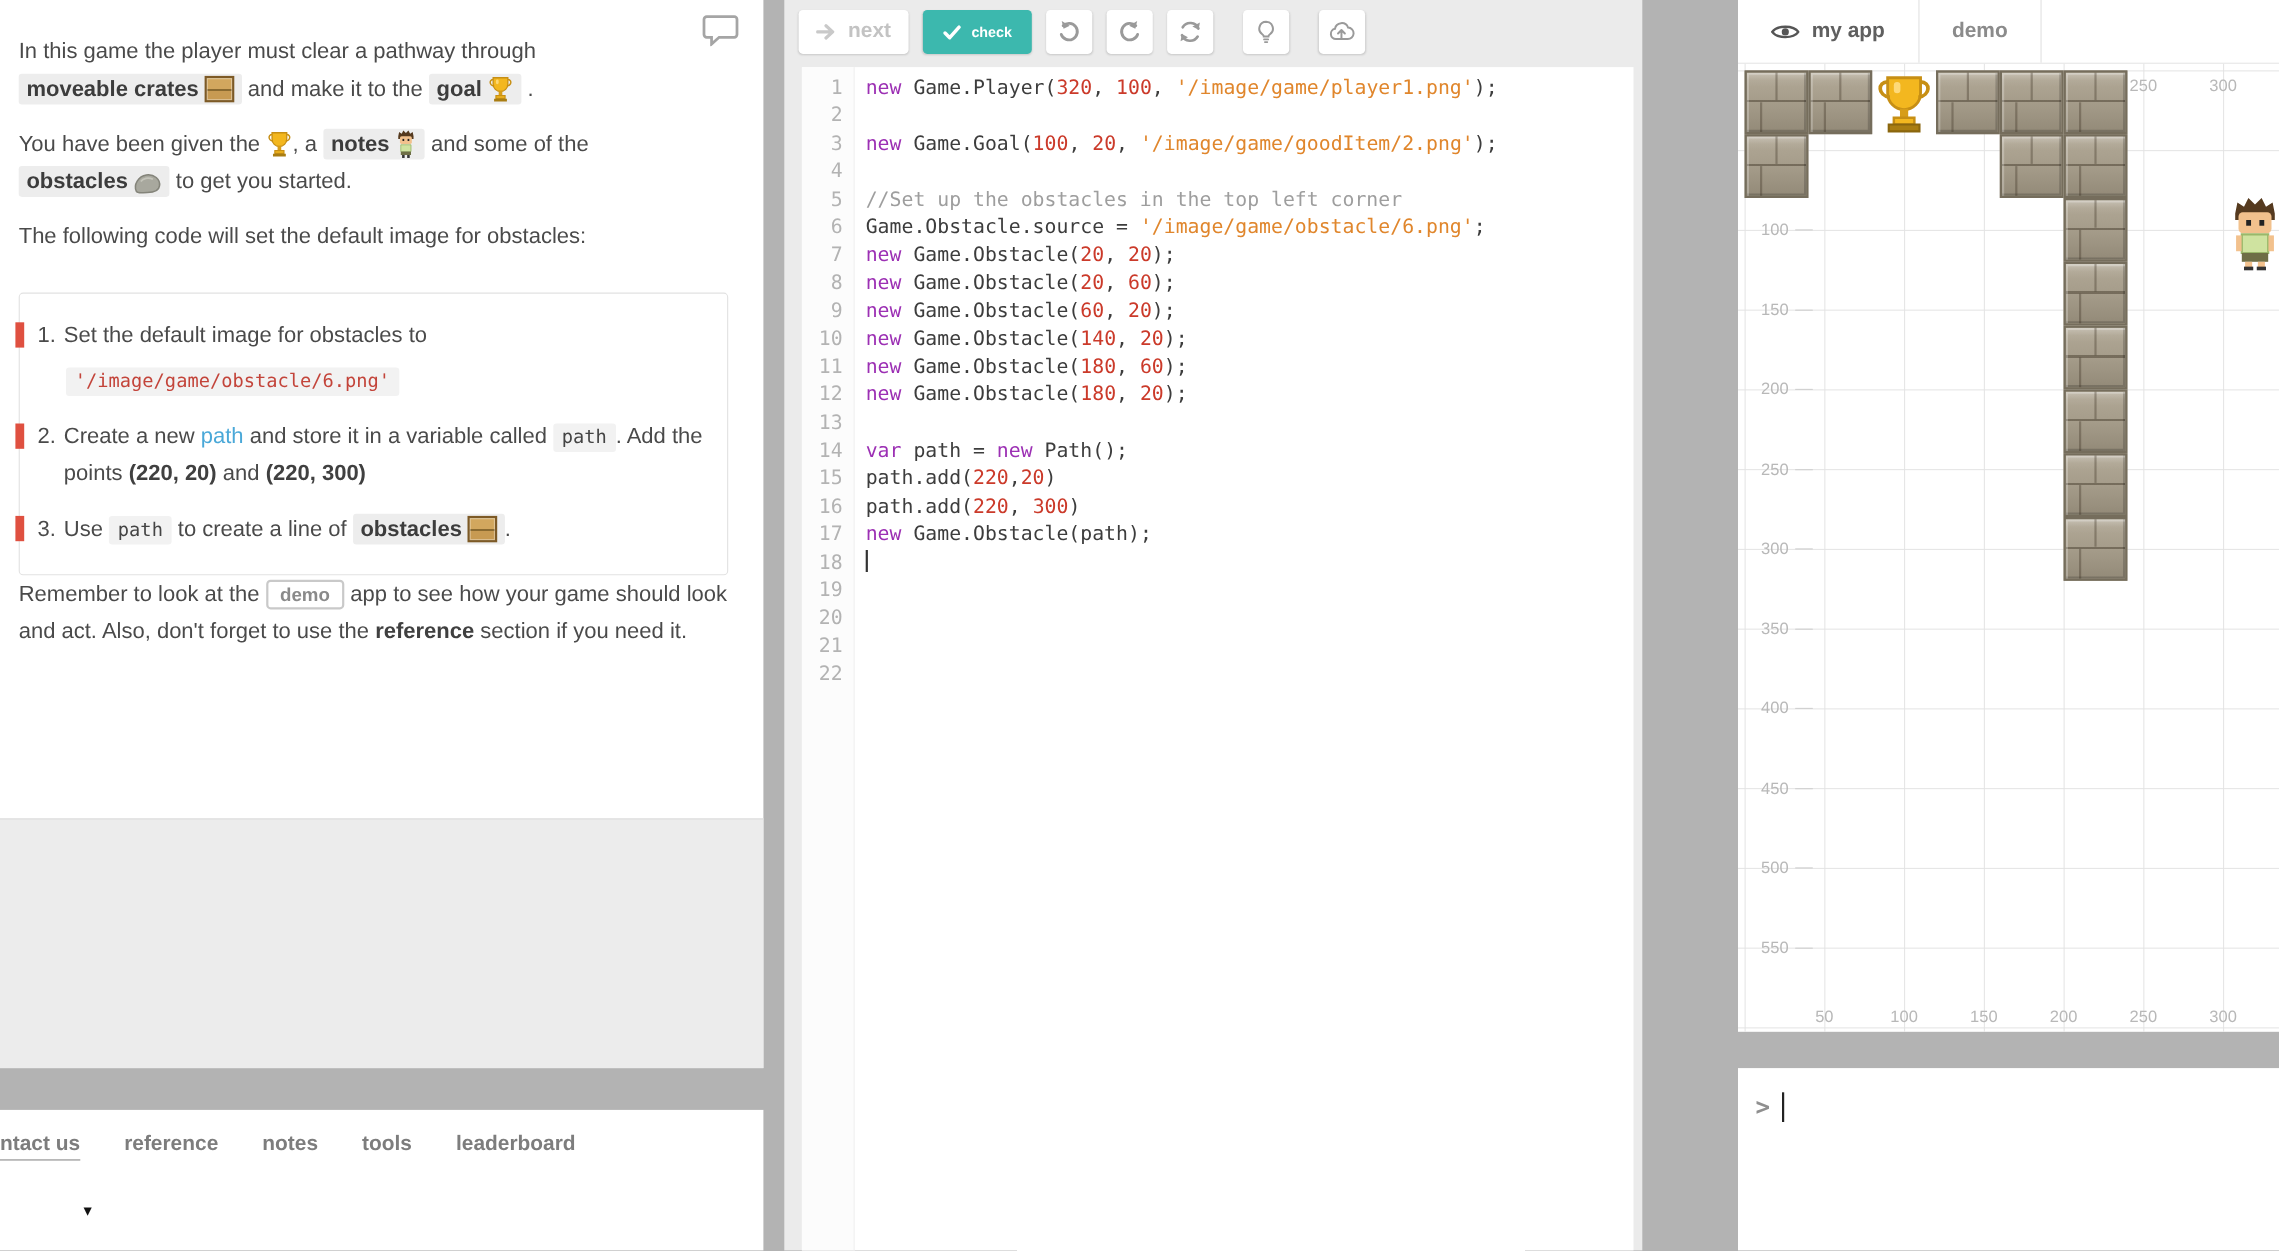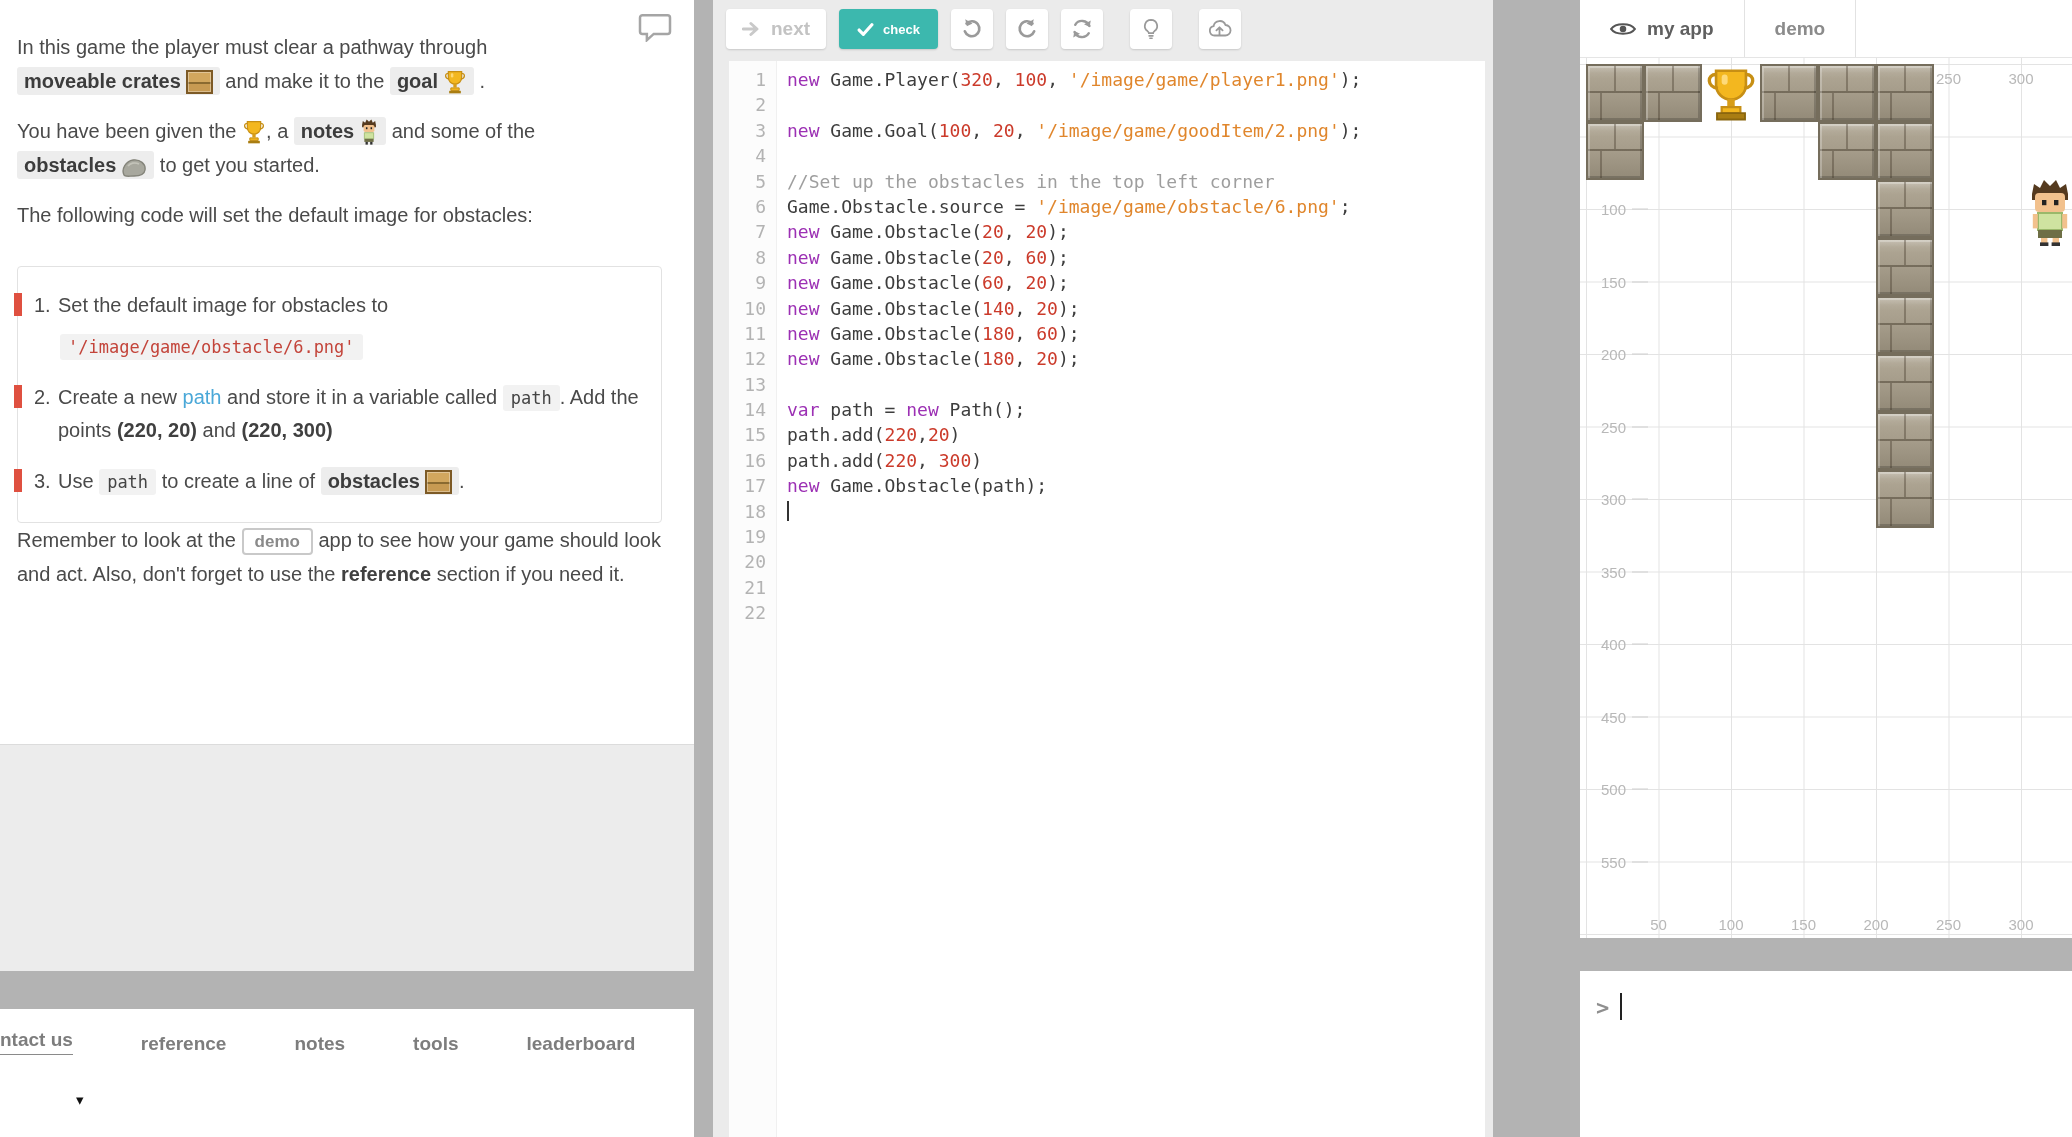--- a/index.html
+++ b/index.html
@@ -27,21 +27,21 @@
   .codeblock{background:#f4f4f4;font-family:"DejaVu Sans Mono","Liberation Mono",monospace;font-size:18px;color:#bc4339;padding:13px 15px;margin:8px 0 30px 0;white-space:nowrap;}
   .taskbox{position:relative;border:1px solid #e2e2e2;border-radius:4px;margin:34px 14px 0 0;padding:14px 12px 14px 0;}
   .taskitem{position:relative;padding:8px 4px 10px 40px;font-size:20px;color:#4a4a4a;line-height:1.65;}
   .taskitem::before{content:"";position:absolute;left:-4px;top:12px;width:8px;height:23px;background:#df5040;}
   .tnum{position:absolute;left:16px;color:#4a4a4a;}
   .t1-code{margin-top:8px;margin-left:2px;}
   .bold{font-weight:bold;color:#404040;}
   .footer-p{margin-top:40px;}
   .demochip{border:2px solid #c9c9c9;border-radius:4px;padding:2px 11px;font-weight:bold;color:#8a8a8a;font-size:17px;white-space:nowrap;}
   .left-bottom{position:absolute;left:0;top:1009px;width:694px;height:128px;background:#fff;}
-  .ftabs{display:flex;gap:68px;padding:20px 0 0 0;align-items:flex-end;}
+  .ftabs{display:flex;gap:40px;padding:20px 0 0 0;}
   .ftab{font-weight:bold;color:#7d7d7d;font-size:19px;cursor:pointer;}
   .ftab.active{border-bottom:1px solid #8a8a8a;padding-bottom:3px;}
   .dd-arrow{position:absolute;left:76px;top:82px;font-size:15px;color:#111;cursor:pointer;}
 
   
   .mid{position:absolute;left:713px;top:0;width:780px;height:1137px;background:#ebebeb;}
   .toolbar{position:absolute;left:0;top:9px;height:40px;display:flex;align-items:stretch;gap:13px;padding-left:13px;}
   .tb-btn{background:#fff;border-radius:4px;display:flex;align-items:center;justify-content:center;box-shadow:0 1px 2px rgba(0,0,0,.15);cursor:pointer;}
   .btn-next{padding:0 16px;gap:9px;color:#c3c3c3;font-weight:bold;font-size:19px;}
   .btn-check{background:#3cb8ae;color:#fff;font-weight:bold;font-size:13px;padding:0 18px;gap:9px;text-align:right;}

